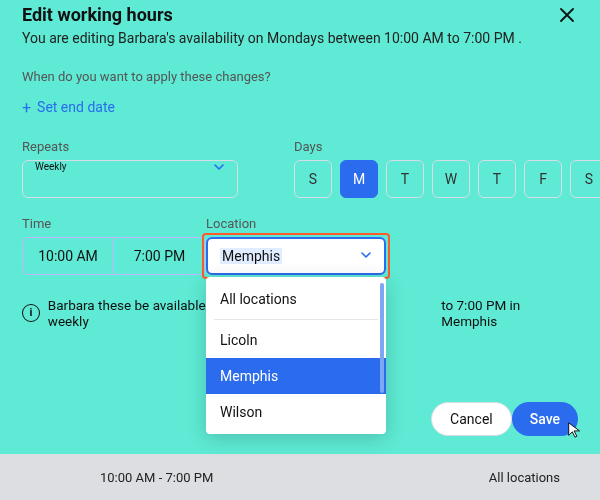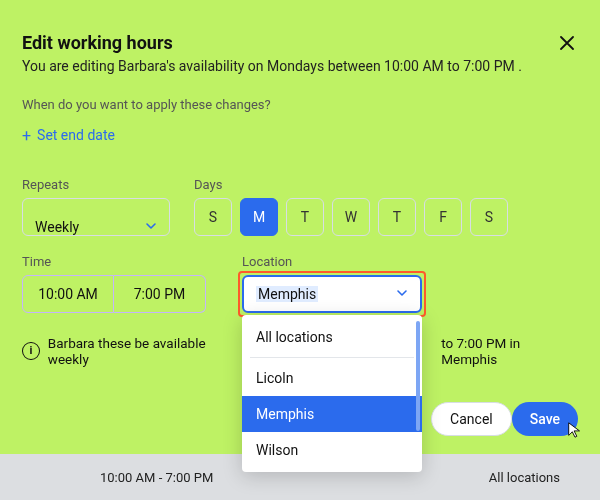--- a/index.html
+++ b/index.html
@@ -1,40 +1,40 @@
 <!DOCTYPE html>
 <html><head>
 <meta charset="utf-8">
 <style>
   * { box-sizing: border-box; margin: 0; padding: 0; font-family: -apple-system, BlinkMacSystemFont, "Segoe UI", Roboto, Arial, sans-serif; }
   body { width: 600px; height: 500px; background: #f5f5f5; overflow: hidden; position: relative; }
-  .modal { background: #bef264; width: 600px; height: 454px; padding: 32px 22px; position: relative; }
+  .modal { background: #5eead4; width: 600px; height: 454px; padding: 4px 22px; position: relative; }
   .footer-bar { position: absolute; left:0; right:0; bottom:0; height:46px; background:#dcdee1; display:flex; align-items:center; color:#222; font-size:13px;text-align:right; }
   .footer-bar .f-left { position:absolute; left:100px; }
   .footer-bar .f-right { position:absolute; right:40px; }
   .header { display:flex; justify-content:space-between; align-items:flex-start; }
   .title { font-size:18px; font-weight:700; color:#111; }
   .subtitle { font-size:14px; color:#222; margin-top:4px; line-height:1.4; }
   .close { cursor:pointer; font-size:16px; line-height:1; padding:4px; color:#111; }
   .section-q { margin-top:20px; font-size:13px; color:#555; }
   .radio-group { margin-top:10px; }
   .radio-row { display:flex; align-items:center; gap:10px; margin:10px 0; font-size:14px; color:#111; cursor:pointer; }
   .radio { width:18px; height:18px; border-radius:50%; border:2px solid #2b6bed; display:inline-flex; align-items:center; justify-content:center; }
   .radio.unchecked { border-color:#2b6bed; }
   .radio .dot { width:8px; height:8px; background:#2b6bed; border-radius:50%; }
   .set-end { display:flex; align-items:center; gap:6px; color:#2b6bed; font-size:14px; margin-top:14px; cursor:pointer; }
   .plus-icon { font-size:16px; font-weight:400; }
-  .row2 { display:flex; gap:24px; margin-top:32px; }
+  .row2 { display:flex; gap:56px; margin-top:22px; }
   .field-label { font-size:13px; color:#555; margin-bottom:6px; display:block; }
-  .select { width:148px; height:38px; border:1px solid #d7dde4; border-radius:6px; display:flex; align-items:flex-end; justify-content:space-between; padding:0 12px; font-size:14px; color:#111; cursor:pointer; }
+  .select { width:216px; height:38px; border:1px solid #d7dde4; border-radius:6px; display:flex; align-items:flex-start; justify-content:space-between; padding:0 12px; font-size:10px; color:#111; cursor:pointer; }
   .chev { color:#2b6bed; }
   .days { display:flex; gap:8px; }
   .day { width:38px; height:38px; border:1px solid #d7dde4; border-radius:6px; display:flex; align-items:center; justify-content:center; font-size:14px; color:#333; cursor:pointer; }
   .day.selected { background:#2b6bed; border-color:#2b6bed; color:#fff; }
-  .row3 { display:flex; gap:36px; margin-top:18px; align-items:flex-end; }
+  .row3 { display:flex; margin-top:18px; align-items:flex-end; }
   .time-pair { display:flex; }
   .time-box { width:92px; height:38px; border:1px solid #c4b5fd; display:flex; align-items:center; justify-content:center; font-size:14px; color:#111; cursor:pointer; }
   .time-box:first-child { border-radius:6px 0 0 6px; }
   .time-box:last-child { border-radius:0 6px 6px 0; border-left:none; }
   .loc-wrap { position:relative; }
   .loc-select { width:180px; height:38px; border:2px solid #2b6bed; border-radius:6px; display:flex; align-items:center; justify-content:space-between; padding:0 12px; font-size:14px; color:#111; cursor:pointer; background:#fff; }
   .loc-select .txt { background:#e0ecff; padding:0 2px; }
   .highlight-box { position:absolute; top:-4px; left:-4px; right:-4px; bottom:-4px; border:2px solid #ff5a2b; border-radius:4px; pointer-events:none; }
   .dropdown { position:absolute; top:40px; left:0; width:180px; background:#fff; box-shadow:0 4px 20px rgba(0,0,0,0.18); border-radius:4px; z-index:10; padding:4px 0; }
   .dd-item { padding:10px 14px; font-size:14px; color:#111; cursor:pointer; }

